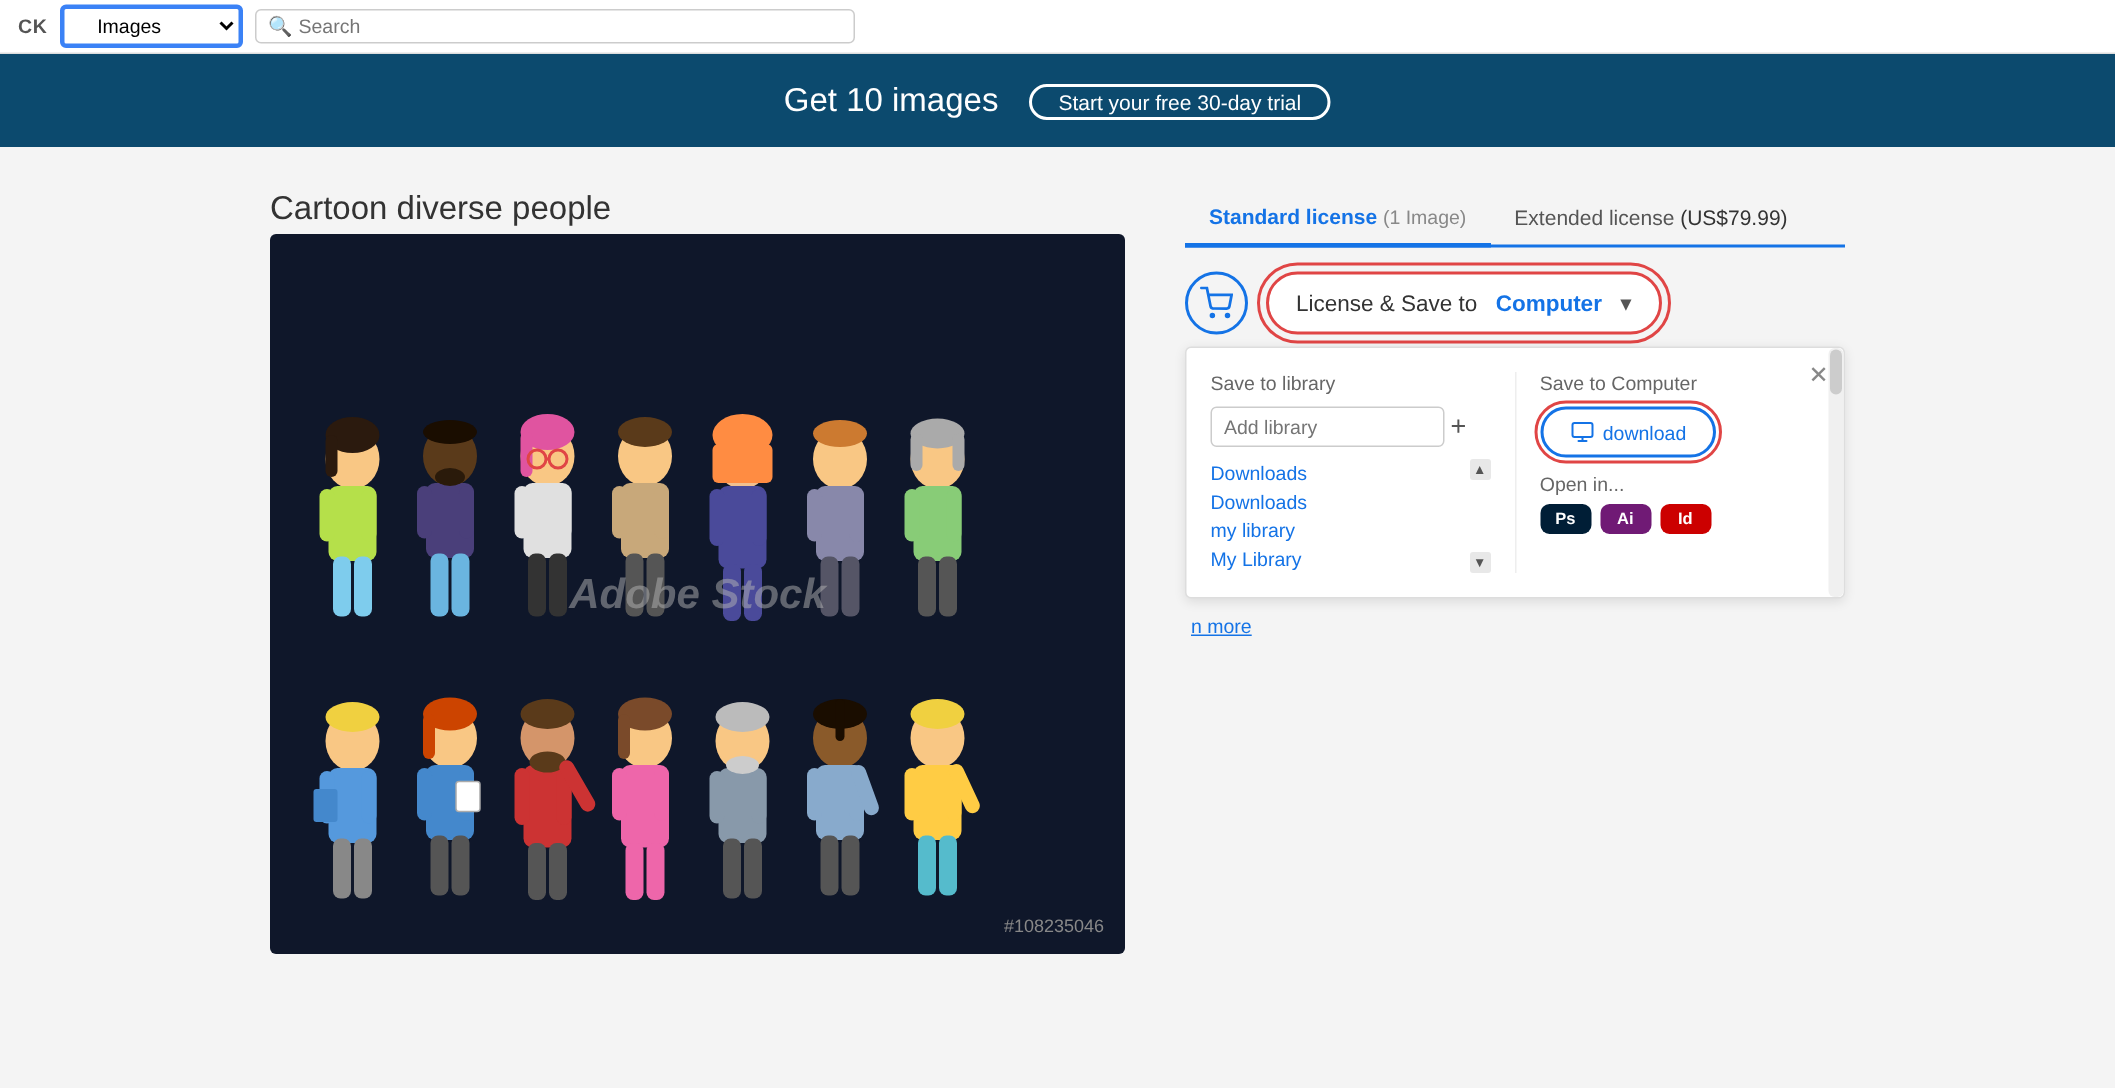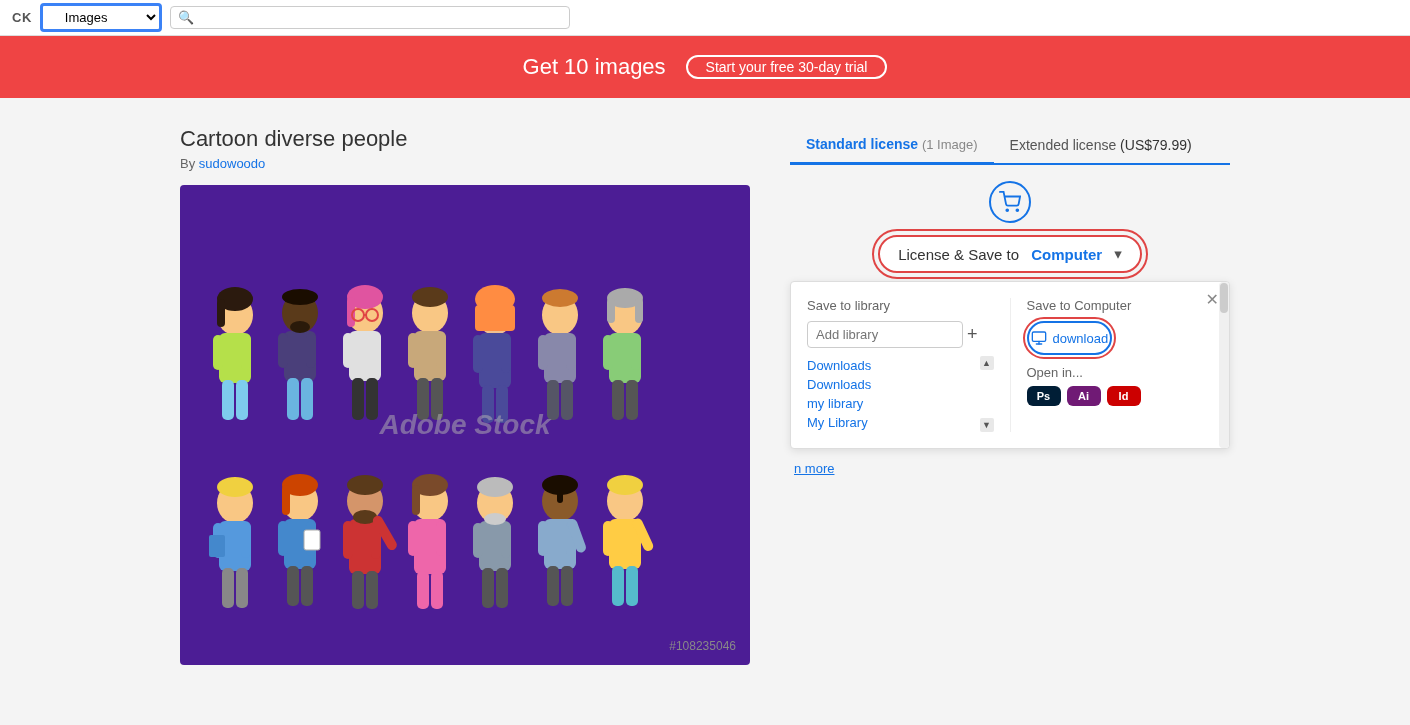--- a/index.html
+++ b/index.html
@@ -42,23 +42,23 @@
       border: none;
       outline: none;
       font-size: 13px;
       width: 100%;
       color: #888;
     }
     .search-icon-wrap { color: #aaa; margin-right: 4px; font-size: 13px; }
 
     
     .banner {
-      background: #ef4444;
-      display: flex;
-      align-items: center;
+      background: #0c4a6e;
+      display: flex;
+      align-items: flex-end;
       justify-content: center;
       gap: 20px;
       padding: 18px 0;
     }
     .banner-text {
       color: #fff;
       font-size: 22px;
       font-weight: 400;
     }
     .banner-btn {
@@ -142,24 +142,22 @@
       color: #1473e6;
       font-weight: 600;
       margin-bottom: -2px;
     }
     .license-tab span.count { color: #888; font-weight: normal; font-size: 13px; }
     .license-tab span.price { color: #333; }
 
     
     .license-save-wrap {
       display: flex;
-      align-items: center;
       gap: 12px;
       margin-bottom: 8px;
-      flex-direction: column;
     }
     .cart-icon-circle {
       width: 42px;
       height: 42px;
       border-radius: 50%;
       border: 2px solid #1473e6;
       display: flex;
       align-items: center;
       justify-content: center;
       color: #1473e6;
@@ -280,21 +278,21 @@
       border-radius: 4px;
       margin: 1px auto;
     }
 
     
     .download-btn {
       border: 2px solid #1473e6;
       border-radius: 20px;
       background: #fff;
       color: #1473e6;
-      padding: 7px 2px;
+      padding: 7px 18px;
       font-size: 13px;
       cursor: pointer;
       display: flex;
       align-items: center;
       gap: 6px;
       position: relative;
     }
     .download-btn-circle-annotation {
       position: absolute;
       top: -6px; left: -6px; right: -6px; bottom: -6px;
@@ -347,54 +345,51 @@
       align-items: center;
       justify-content: center;
       font-size: 9px;
       color: #555;
     }
 
     
     .people-stage {
       width: 100%;
       height: 100%;
-      background: #4c1d95;
-      display: flex;
-      align-items: flex-start;
+      background: #0f172a;
+      display: flex;
+      align-items: flex-end;
       justify-content: center;
     }
   </style>
 </head>
 <body>
 
 <div class="top-bar">
   <span class="top-bar-brand">CK</span>
   <select class="top-bar-select">
     <option>Images</option>
     <option>Videos</option>
     <option>Templates</option>
   </select>
   <div class="search-wrap">
     <span class="search-icon-wrap">🔍</span>
+    <input type="text" placeholder="Search" style="">
   </div>
 </div>
 
 <div class="banner">
   <span class="banner-text">Get 10 images</span>
   <button class="banner-btn">Start your free 30-day trial</button>
 </div>
 
 <div class="main">
 
   <div class="left-side">
     <h1 class="image-title">Cartoon diverse people</h1>
-    <p class="image-author">
-      <span>By</span>
-      <a href="#">sudowoodo</a>
-    </p>
     <div class="image-container">
 
       <div class="people-stage">
         <svg width="560" height="460" viewBox="0 0 560 460" xmlns="http://www.w3.org/2000/svg">
 
           <ellipse cx="50" cy="130" rx="18" ry="20" fill="#f9c784"></ellipse>
           <rect x="34" y="148" width="32" height="50" rx="6" fill="#b5e04a"></rect>
           <rect x="28" y="150" width="10" height="35" rx="5" fill="#b5e04a"></rect>
           <rect x="56" y="150" width="10" height="35" rx="5" fill="#b5e04a"></rect>
           <rect x="37" y="195" width="12" height="40" rx="5" fill="#7ecced"></rect>

